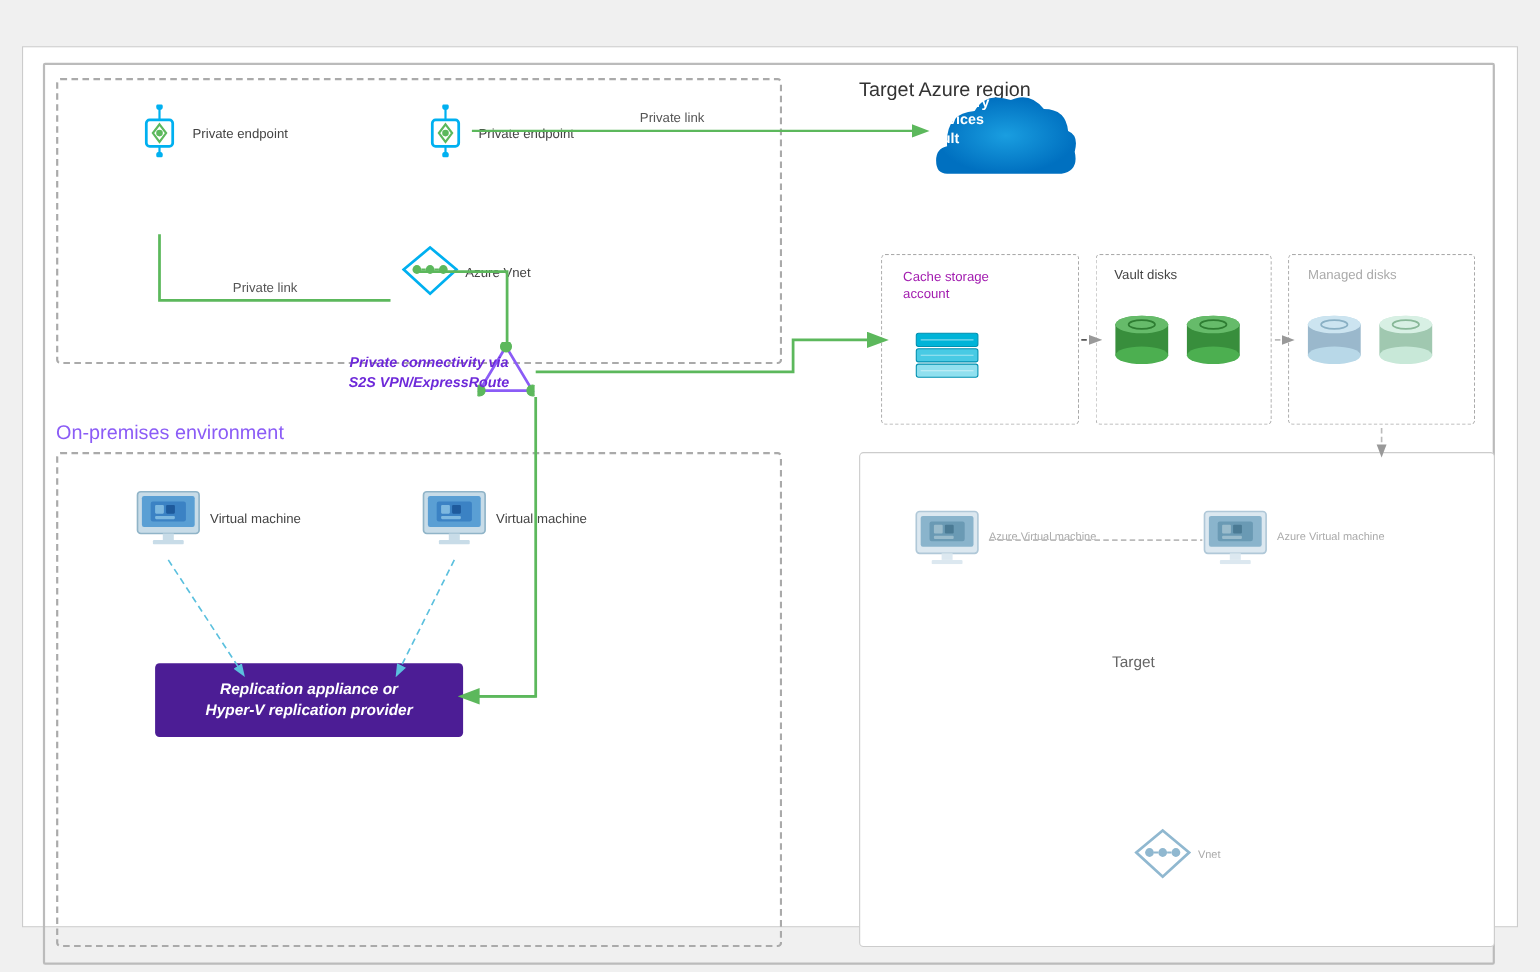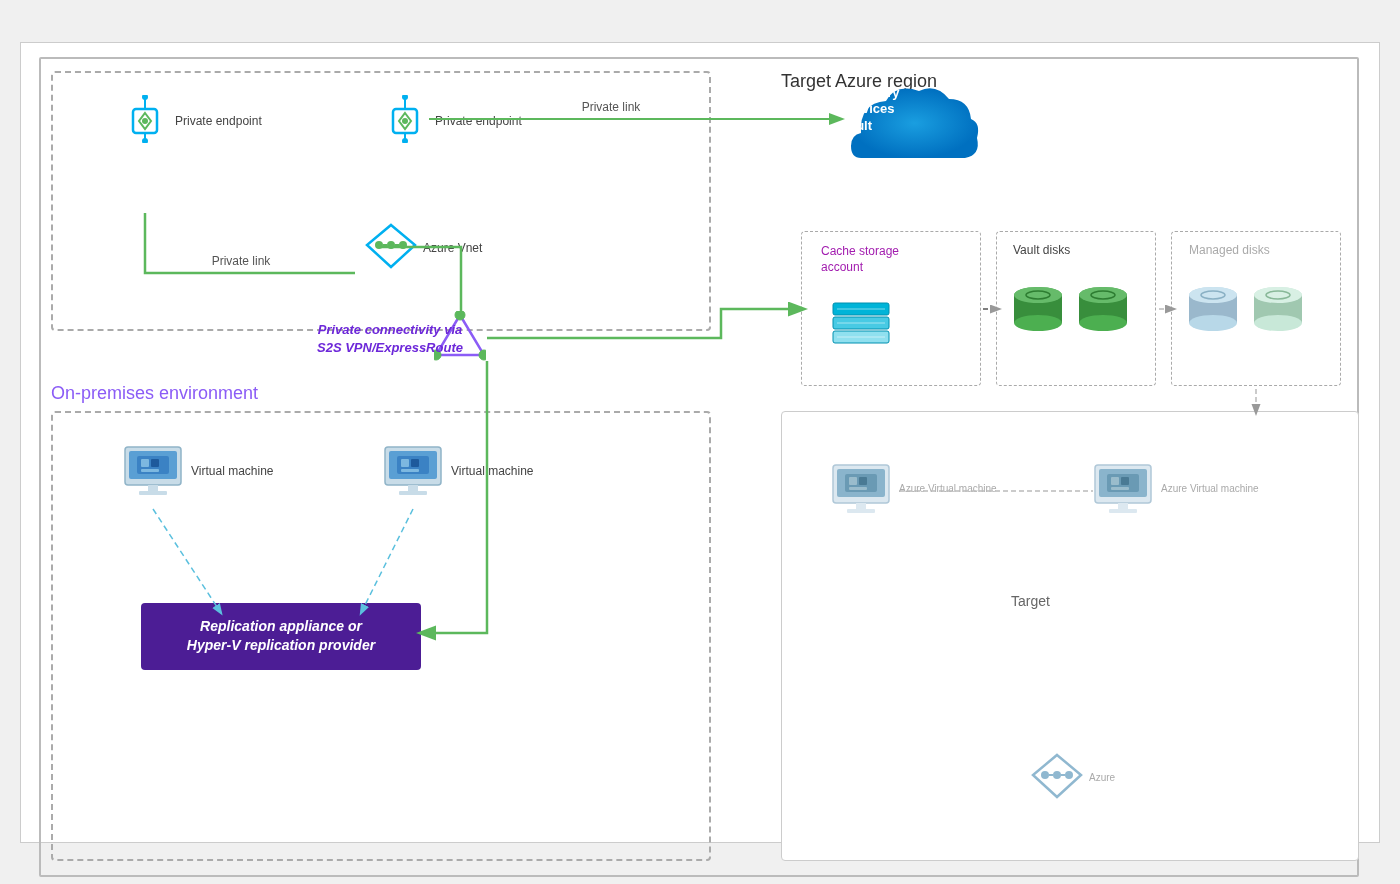--- a/index.html
+++ b/index.html
@@ -414,21 +414,21 @@
 
   <div class="icon-box" style="left:1010px; top:710px;">
     <svg width="52" height="46" viewBox="0 0 52 46">
       <polygon points="26,2 50,22 26,44 2,22" fill="none" stroke="#90b8d0" stroke-width="2.5"></polygon>
       <circle cx="14" cy="22" r="4" fill="#90b8d0"></circle>
       <circle cx="26" cy="22" r="4" fill="#90b8d0"></circle>
       <circle cx="38" cy="22" r="4" fill="#90b8d0"></circle>
       <line x1="18" y1="22" x2="22" y2="22" stroke="#90b8d0" stroke-width="2"></line>
       <line x1="30" y1="22" x2="34" y2="22" stroke="#90b8d0" stroke-width="2"></line>
     </svg>
-    <span class="icon-label-light">Azure</span>
+    <span class="icon-label-light">Vnet</span>
   </div>
 
   <svg class="arrows-svg" viewBox="0 0 1360 850" xmlns="http://www.w3.org/2000/svg">
     <defs>
       <marker id="arrowGreen" markerWidth="8" markerHeight="8" refX="6" refY="3" orient="auto">
         <path d="M0,0 L0,6 L8,3 z" fill="#5cb85c"></path>
       </marker>
       <marker id="arrowGray" markerWidth="8" markerHeight="8" refX="6" refY="3" orient="auto">
         <path d="M0,0 L0,6 L8,3 z" fill="#999"></path>
       </marker>

